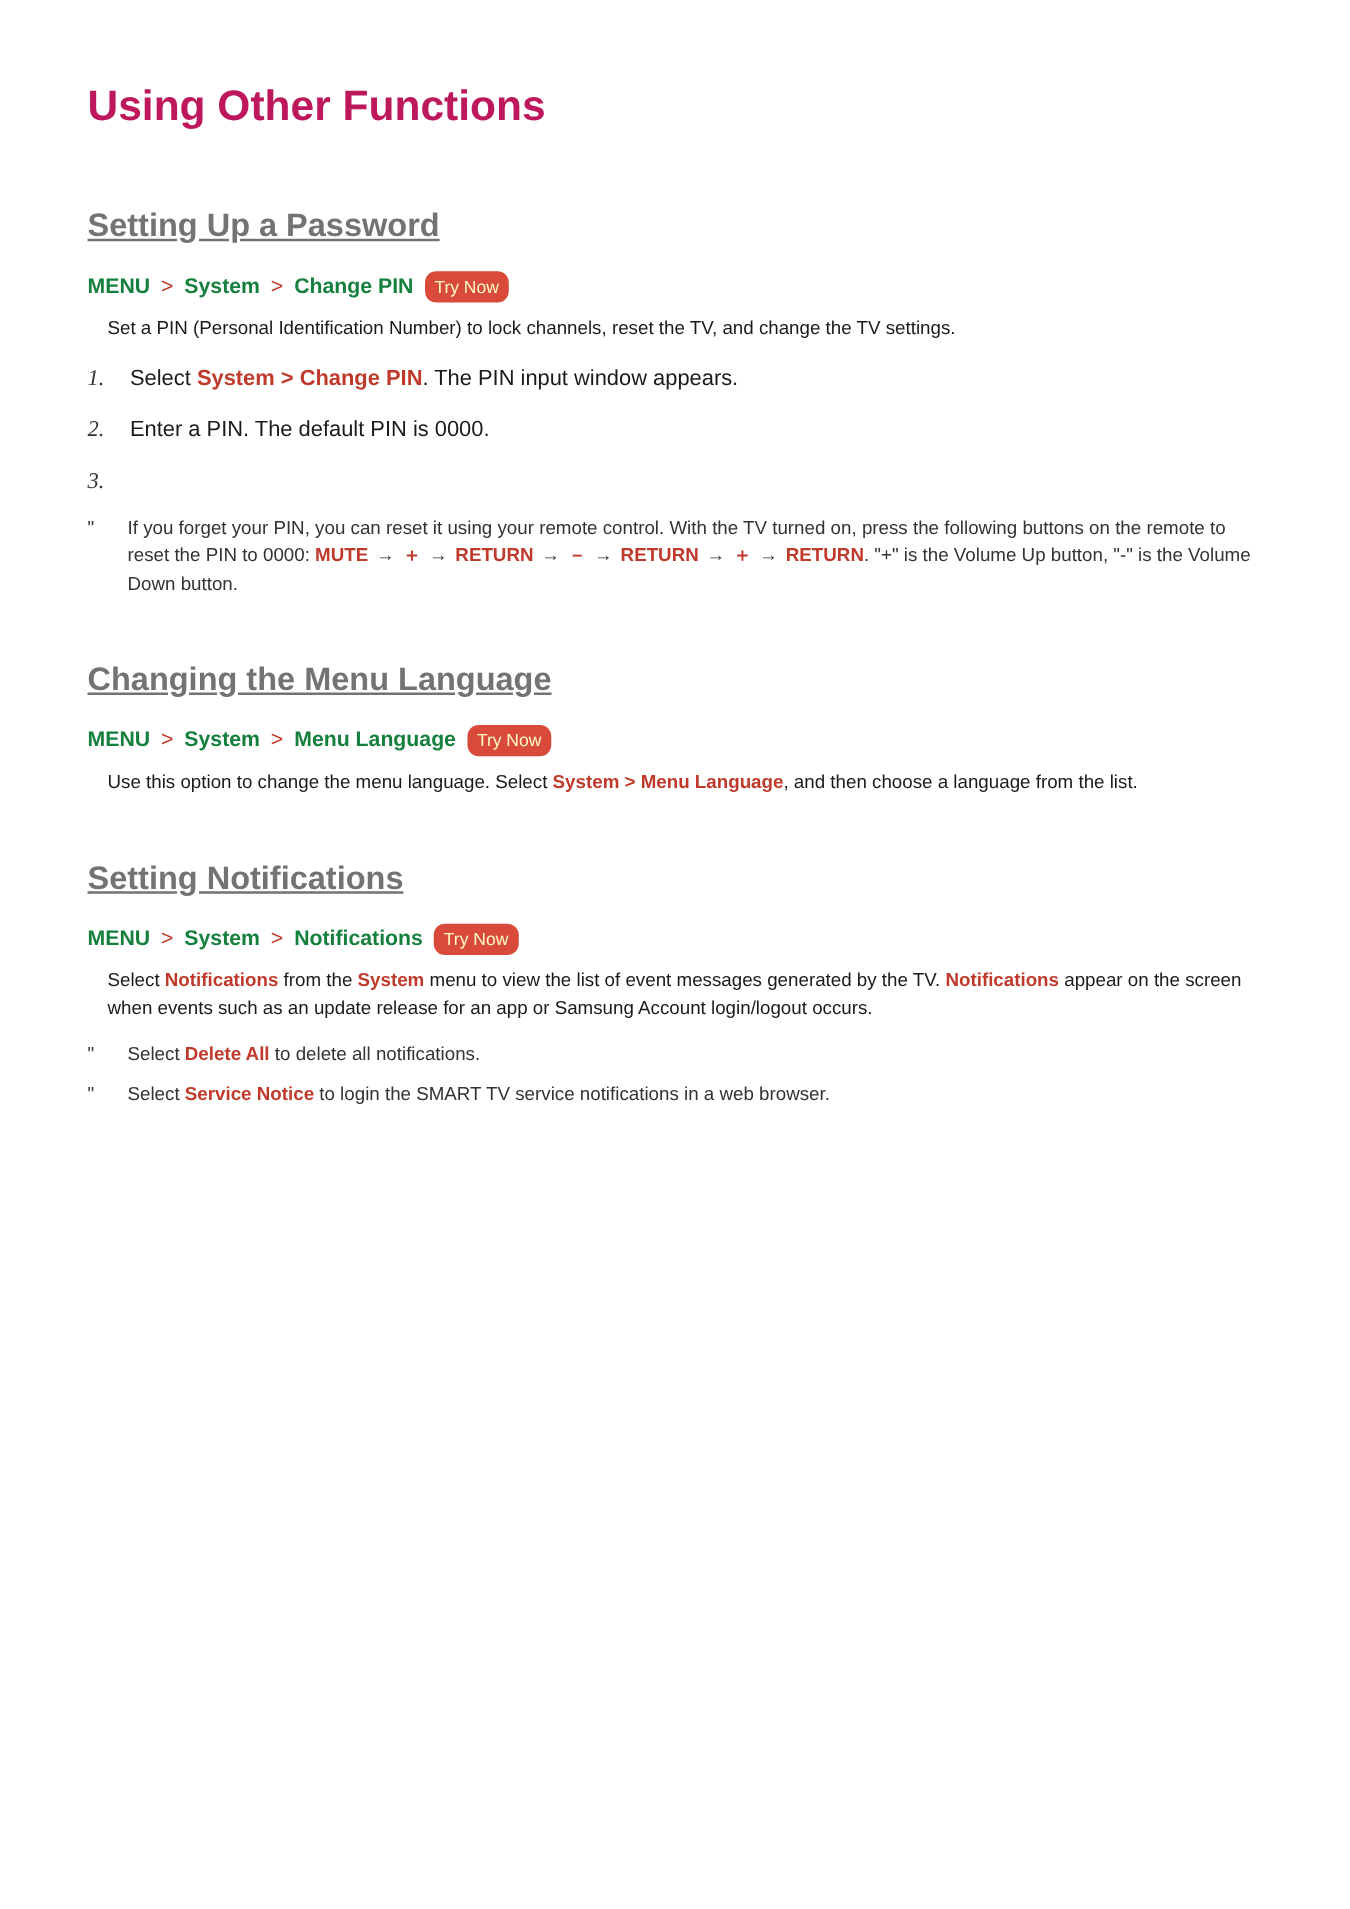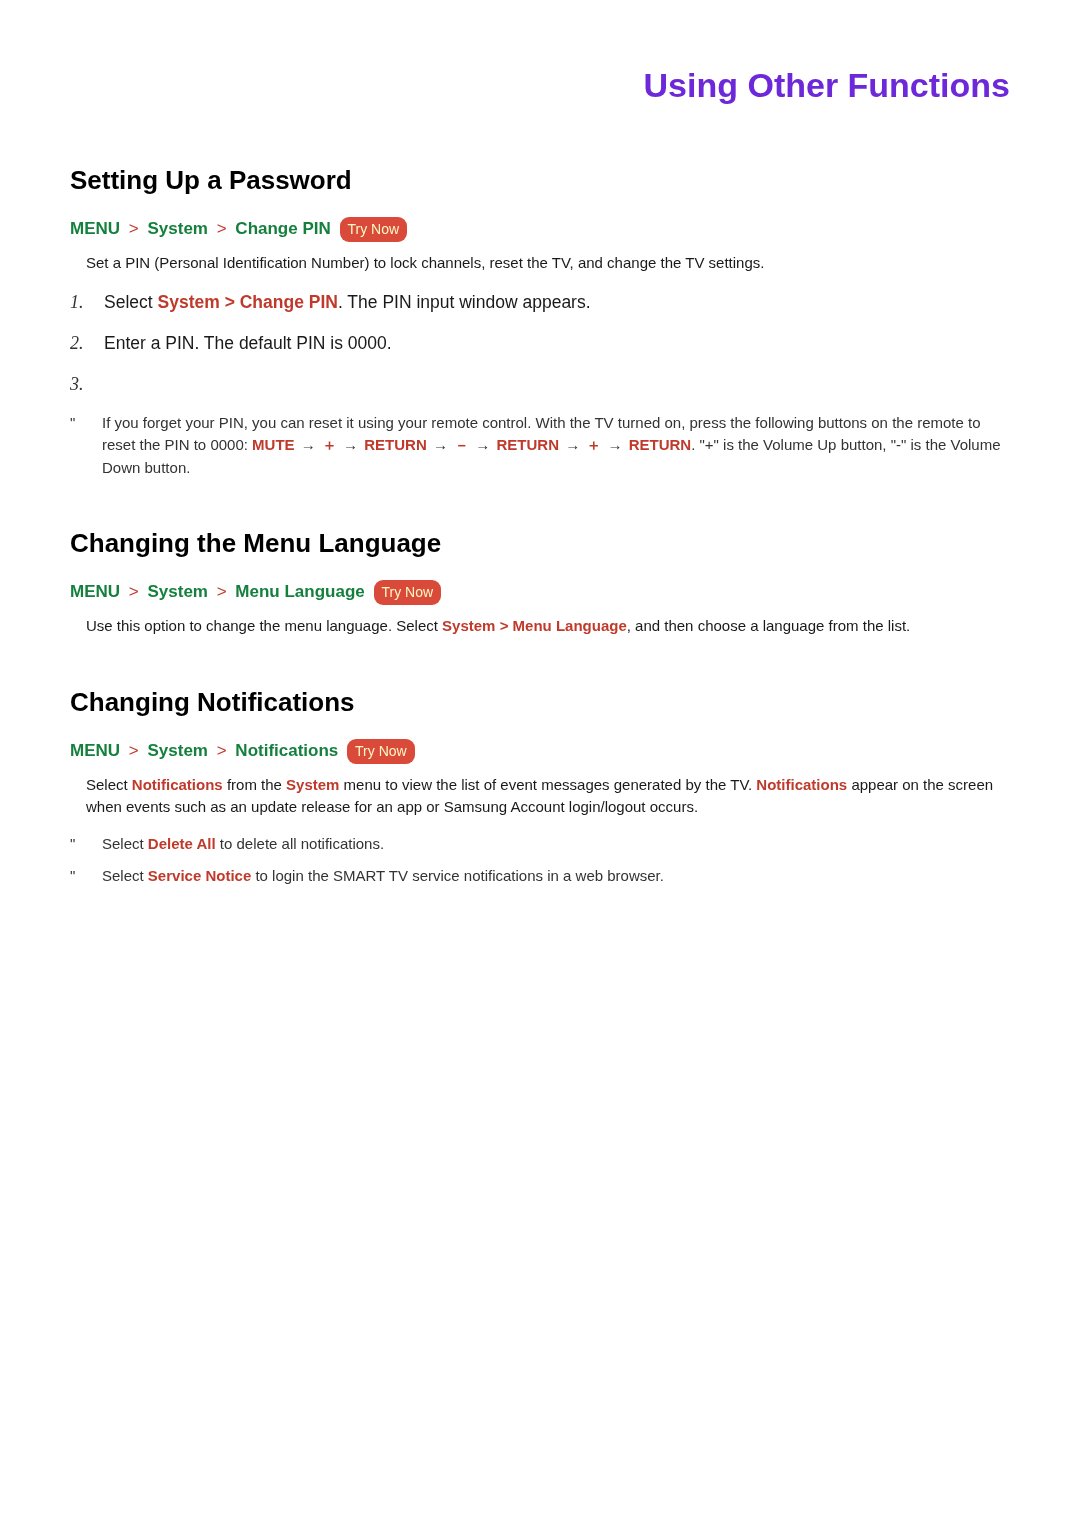--- a/index.html
+++ b/index.html
@@ -6,31 +6,31 @@
     margin: 0;
     padding: 60px 70px;
     font-family: Arial, Helvetica, sans-serif;
     color: #1a1a1a;
     background: #fff;
     width: 1080px;
     box-sizing: border-box;
     line-height: 1.5;
   }
   h1 {
-    color: #6d28d9;
+    color: #be185d;
     font-size: 34px;
     font-weight: 600;
     margin: 0 0 50px 0;
-    text-align: right;
   }
   h2 {
-    color: #000000;
+    color: #737373;
     font-size: 26px;
     font-weight: 600;
     margin: 45px 0 16px 0;
+    text-decoration: underline;
   }
   .breadcrumb {
     font-size: 17px;
     font-weight: bold;
     margin-bottom: 10px;
   }
   .breadcrumb .red { color: #15803d; font-weight: bold; }
   .breadcrumb .gt { color: #c03a2b; font-weight: normal; margin: 0 4px; }
   .try-now {
     display: inline-block;
@@ -142,21 +142,21 @@
   <span class="try-now">Try Now</span>
 </div>
 
 <p class="body">
   <span>Use this option to change the menu language. Select </span>
   <span class="red-inline">System</span>
   <span class="red-inline"> &gt; </span>
   <span class="red-inline">Menu Language</span><span>, and then choose a language from the list.</span>
 </p>
 
-<h2>Changing Notifications</h2>
+<h2>Setting Notifications</h2>
 
 <div class="breadcrumb">
   <span class="red">MENU</span>
   <span class="gt">&gt;</span>
   <span class="red">System</span>
   <span class="gt">&gt;</span>
   <span class="red">Notifications</span>
   <span class="try-now">Try Now</span>
 </div>
 

